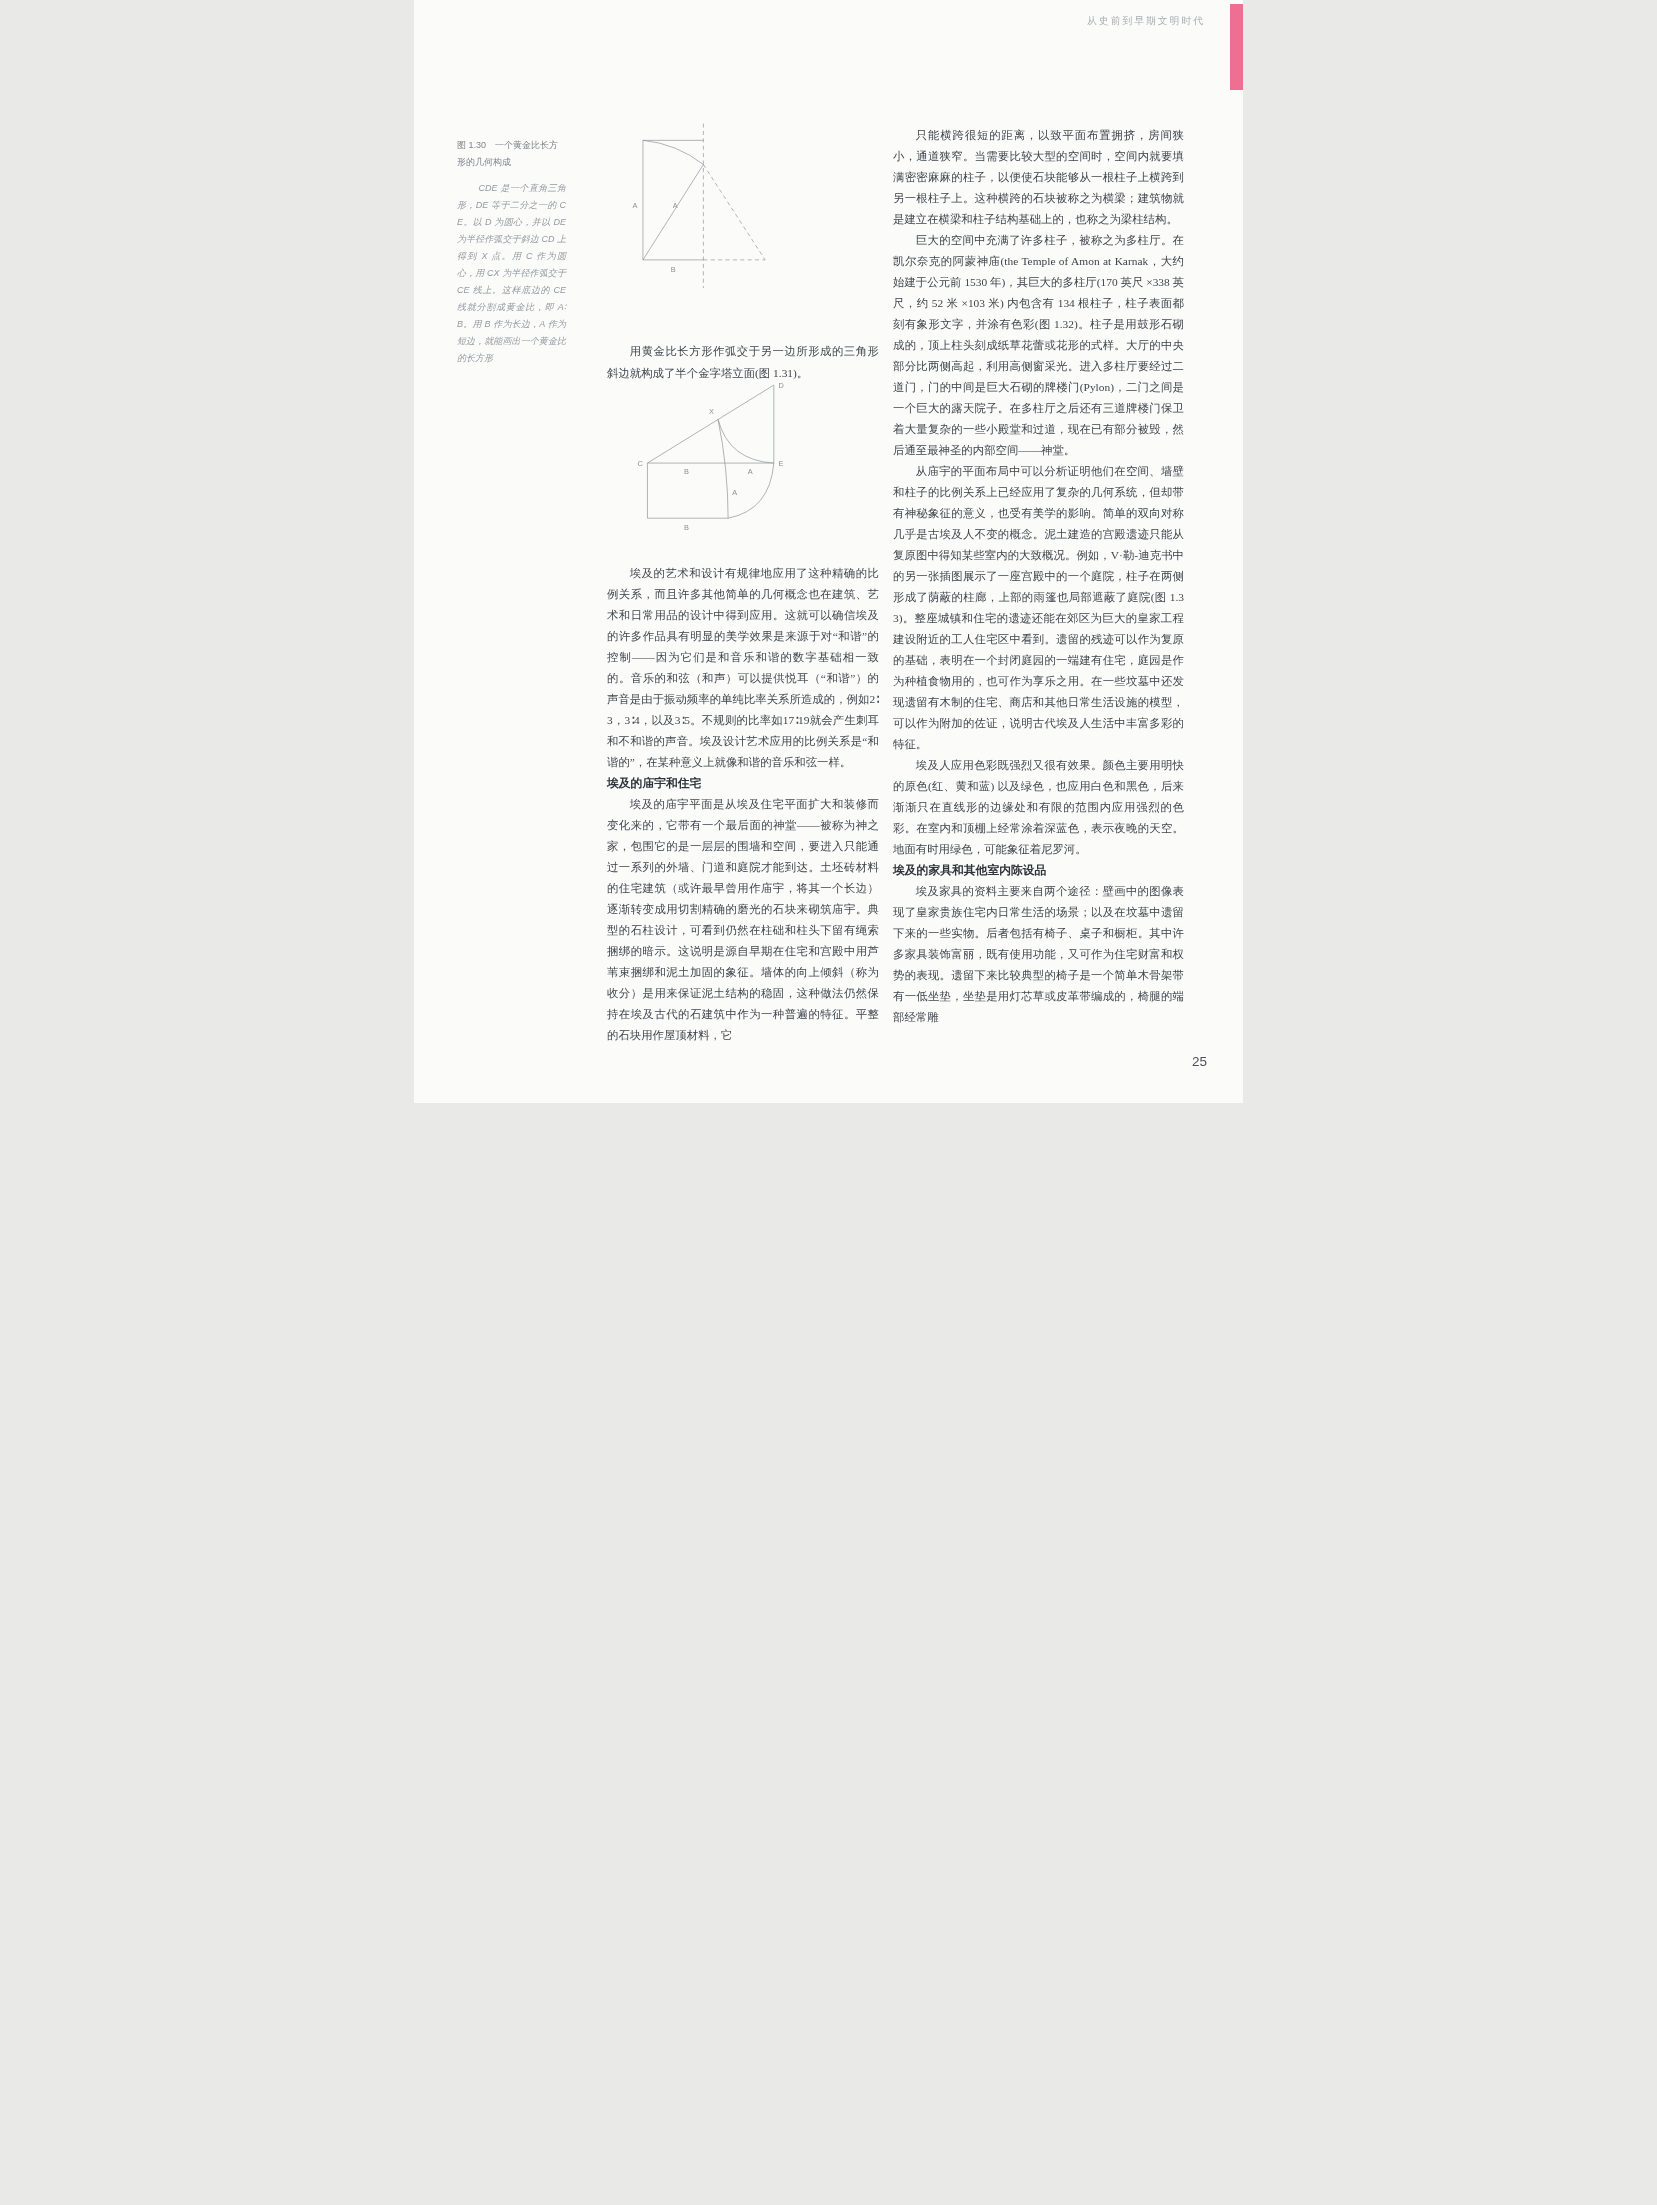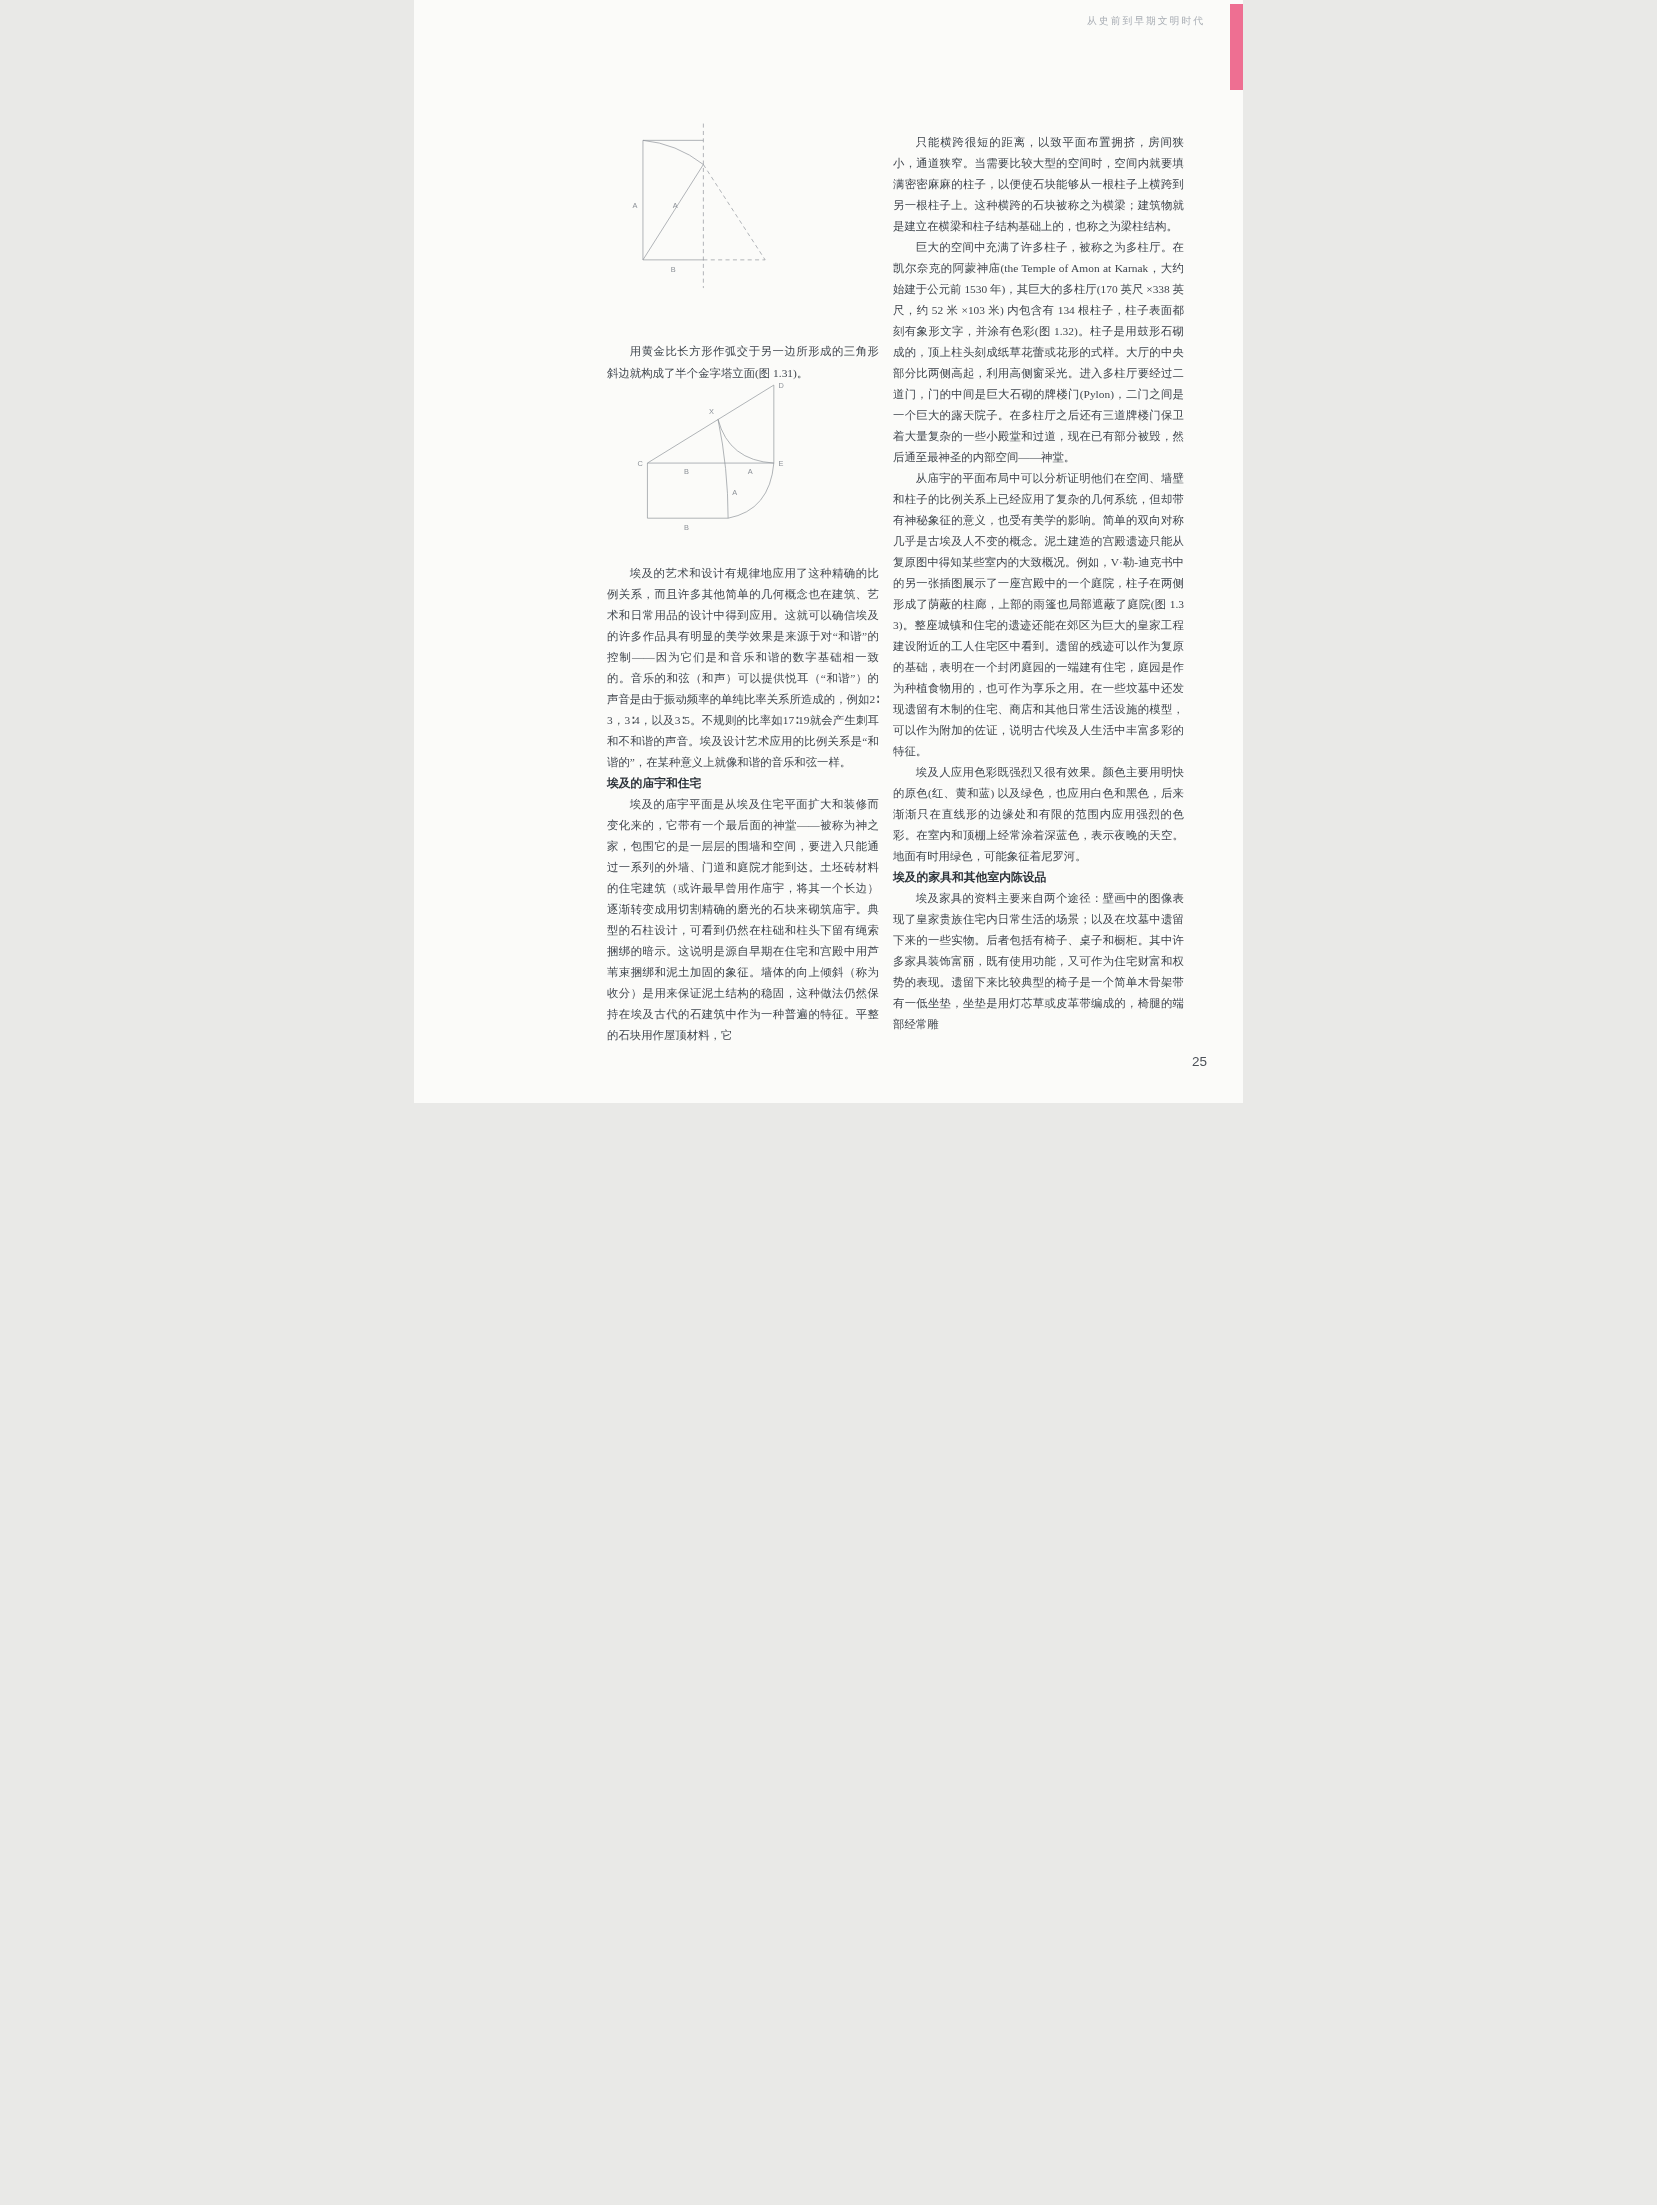--- a/index.html
+++ b/index.html
@@ -14,32 +14,36 @@
     text-align:justify;word-break:break-all;}
   .fig-svg{position:absolute;}
   .fig-svg text{font-family:"Liberation Sans",sans-serif;font-size:11px;fill:#8b9097;font-style:normal;}
   .fig-note{position:absolute;left:193px;top:340px;width:272px;font-size:11.4px;line-height:22px;
     color:#3f454d;text-indent:2em;text-align:justify;word-break:break-all;}
   .col{position:absolute;font-size:11.4px;line-height:21px;color:#3f454d;text-align:justify;word-break:break-all;}
   .col p{margin:0;text-indent:2em;}
   .col h3{margin:0;font-family:"Liberation Sans",sans-serif;font-size:11.8px;line-height:21px;
     font-weight:bold;color:#2e343b;text-indent:0;}
   .left-col{left:193px;top:563px;width:272px;}
-  .right-col{left:479px;top:132px;width:291px;}
+  .right-col{left:479px;top:125px;width:291px;}
   .page-number{position:absolute;right:36px;top:1054px;font-family:"Liberation Sans",sans-serif;
     font-size:13.5px;color:#4b5058;}
 </style>
 </head>
 <body>
 
 <div class="page">
 
   <div class="running-head">从史前到早期文明时代</div>
   <div class="chapter-tab"></div>
 
+  <div class="caption" style="top:137px;">
+    <div class="cap-title">图 1.30　一个黄金比长方形的几何构成</div>
+    <div class="cap-body">CDE 是一个直角三角形，DE 等于二分之一的 CE。以 D 为圆心，并以 DE 为半径作弧交于斜边 CD 上得到 X 点。用 C 作为圆心，用 CX 为半径作弧交于 CE 线上。这样底边的 CE 线就分割成黄金比，即 A∶B。用 B 作为长边，A 作为短边，就能画出一个黄金比的长方形</div>
+  </div>
 
   <svg class="fig-svg" style="left:190px;top:120px;" width="188" height="175" viewBox="0 0 280 260">
     <g fill="none" stroke="#8b9097" stroke-width="1">
       <path d="M58,30 H148 M58,30 V208 M58,208 H148"></path>
       <path d="M148,5 V250" stroke-dasharray="6,5"></path>
       <path d="M58,208 L148,66"></path>
       <path d="M58,30 A173,173 0 0 1 148,66"></path>
       <path d="M148,66 L240,208 M148,208 H240" stroke-dasharray="6,5"></path>
     </g>
     <text x="46" y="131" text-anchor="middle">A</text>

